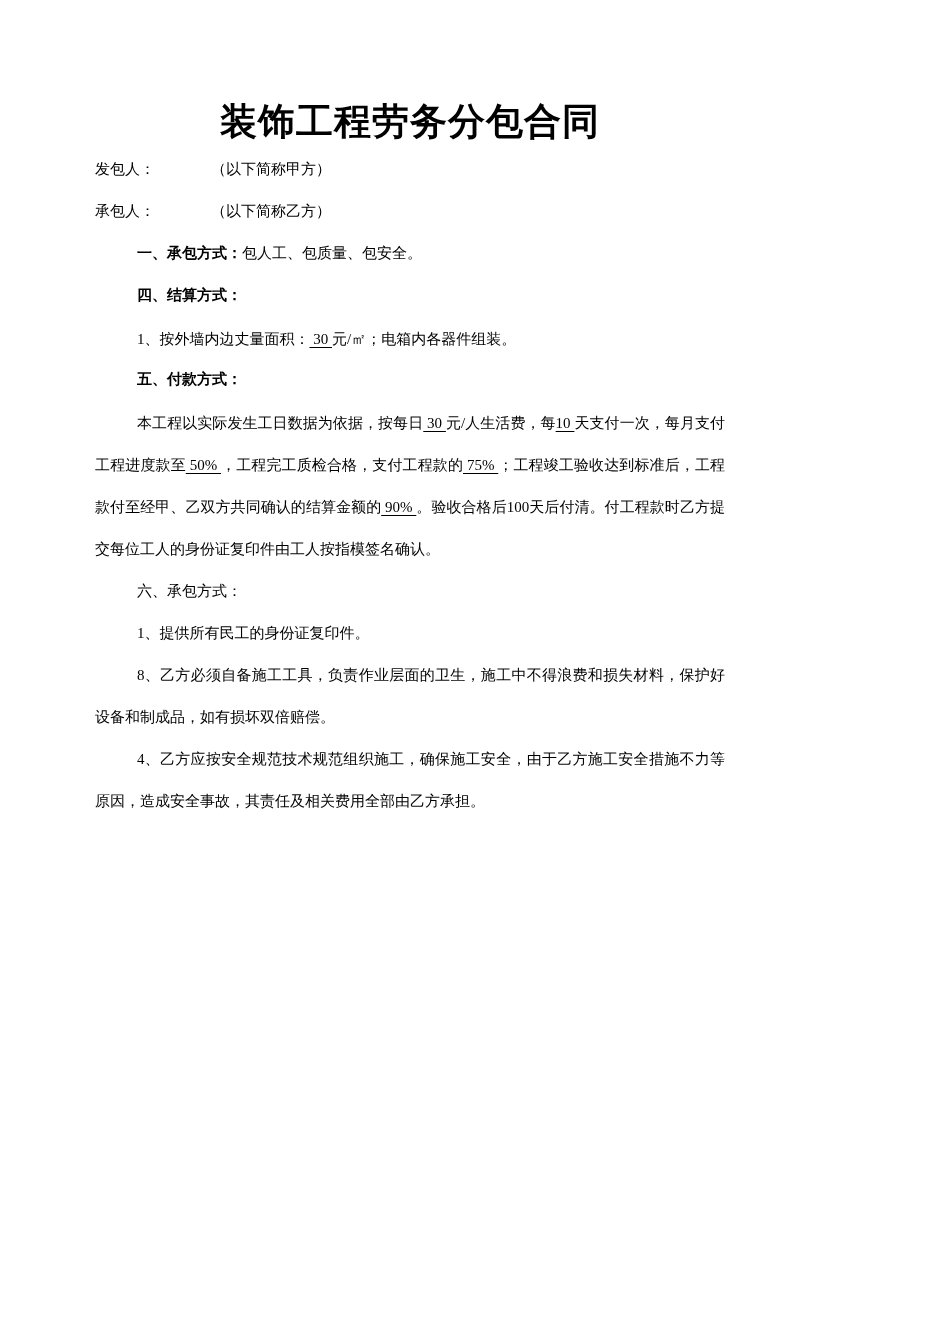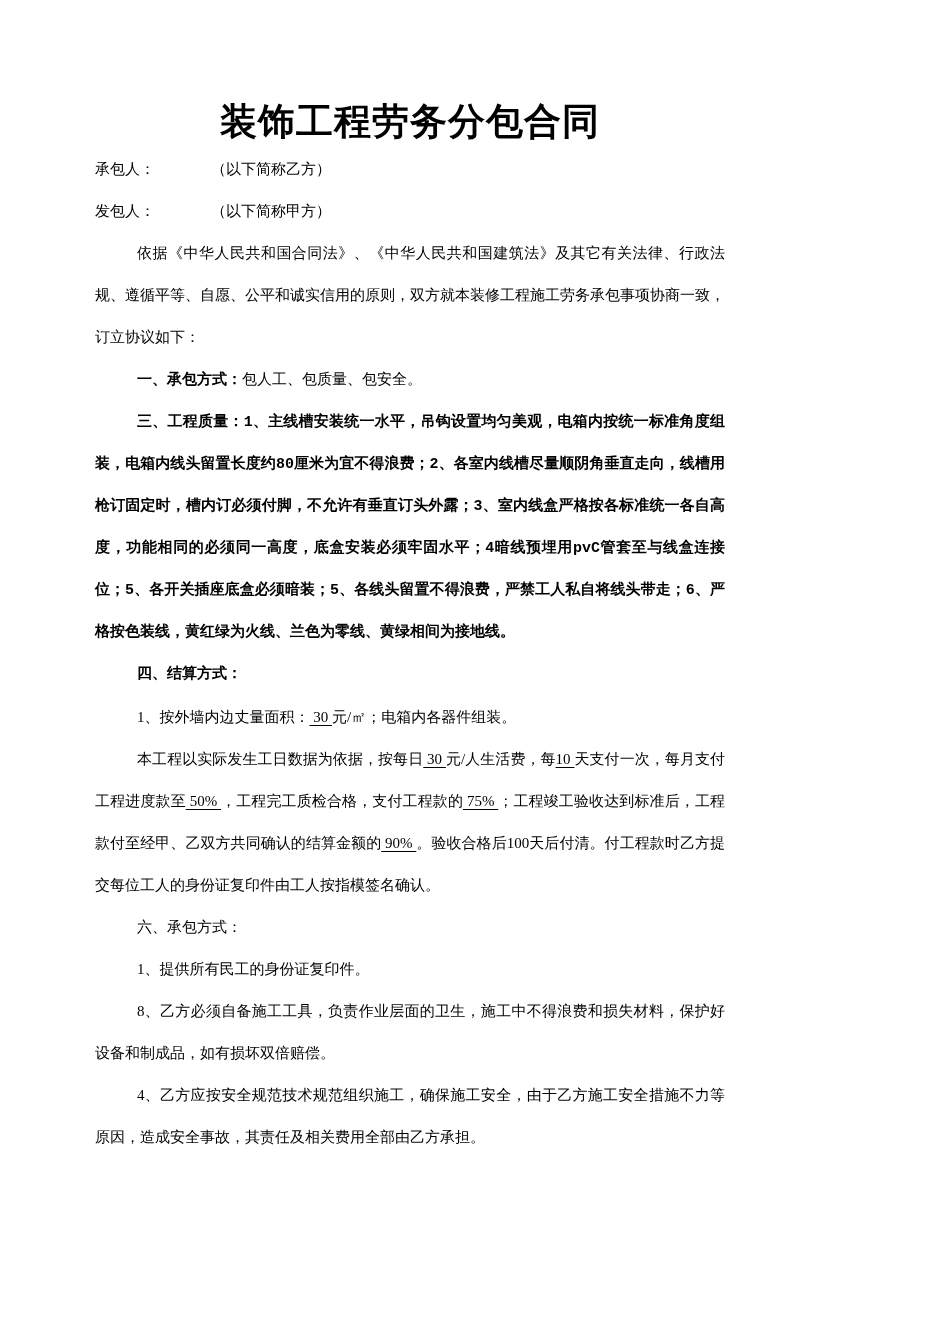--- a/index.html
+++ b/index.html
@@ -43,35 +43,34 @@
     text-underline-offset: 3px;
   }
 </style>
 </head>
 <body>
 
 <div class="page">
 
   <h1 class="doc-title">装饰工程劳务分包合同</h1>
 
+  <p><span>发包人：</span><span class="party-note">（以下简称甲方）</span></p>
+
   <p><span>承包人：</span><span class="party-note">（以下简称乙方）</span></p>
 
-  <p><span>发包人：</span><span class="party-note">（以下简称甲方）</span></p>
-
-  <p class="indent">依据《中华人民共和国合同法》、《中华人民共和国建筑法》及其它有关法律、行政法规、遵循平等、自愿、公平和诚实信用的原则，双方就本装修工程施工劳务承包事项协商一致，订立协议如下：</p>
 
   <p class="indent"><span class="hei">一、承包方式：</span><span>包人工、包质量、包安全。</span></p>
 
 
-  <p class="indent hei">三、工程质量：1、主线槽安装统一水平，吊钩设置均匀美观，电箱内按统一标准角度组装，电箱内线头留置长度约80厘米为宜不得浪费；2、各室内线槽尽量顺阴角垂直走向，线槽用枪订固定时，槽内订必须付脚，不允许有垂直订头外露；3、室内线盒严格按各标准统一各自高度，功能相同的必须同一高度，底盒安装必须牢固水平；4暗线预埋用pvC管套至与线盒连接位；5、各开关插座底盒必须暗装；5、各线头留置不得浪费，严禁工人私自将线头带走；6、严格按色装线，黄红绿为火线、兰色为零线、黄绿相间为接地线。</p>
 
   <p class="indent hei">四、结算方式：</p>
 
   <p class="indent"><span>1、按外墙内边丈量面积：</span><span class="blank">&nbsp;30&nbsp;</span><span>元/㎡；电箱内各器件组装。</span></p>
 
+  <p class="indent hei">五、付款方式：</p>
 
   <p class="indent"><span>本工程以实际发生工日数据为依据，按每日</span><span class="blank">&nbsp;30&nbsp;</span><span>元/人生活费，每</span><span class="blank">10&nbsp;</span><span>天支付一次，每月支付工程进度款至</span><span class="blank">&nbsp;50%&nbsp;</span><span>，工程完工质检合格，支付工程款的</span><span class="blank">&nbsp;75%&nbsp;</span><span>；工程竣工验收达到标准后，工程款付至经甲、乙双方共同确认的结算金额的</span><span class="blank">&nbsp;90%&nbsp;</span><span>。验收合格后100天后付清。付工程款时乙方提交每位工人的身份证复印件由工人按指模签名确认。</span></p>
 
   <p class="indent">六、承包方式：</p>
 
   <p class="indent">1、提供所有民工的身份证复印件。</p>
 
   <p class="indent">8、乙方必须自备施工工具，负责作业层面的卫生，施工中不得浪费和损失材料，保护好设备和制成品，如有损坏双倍赔偿。</p>
 
 

